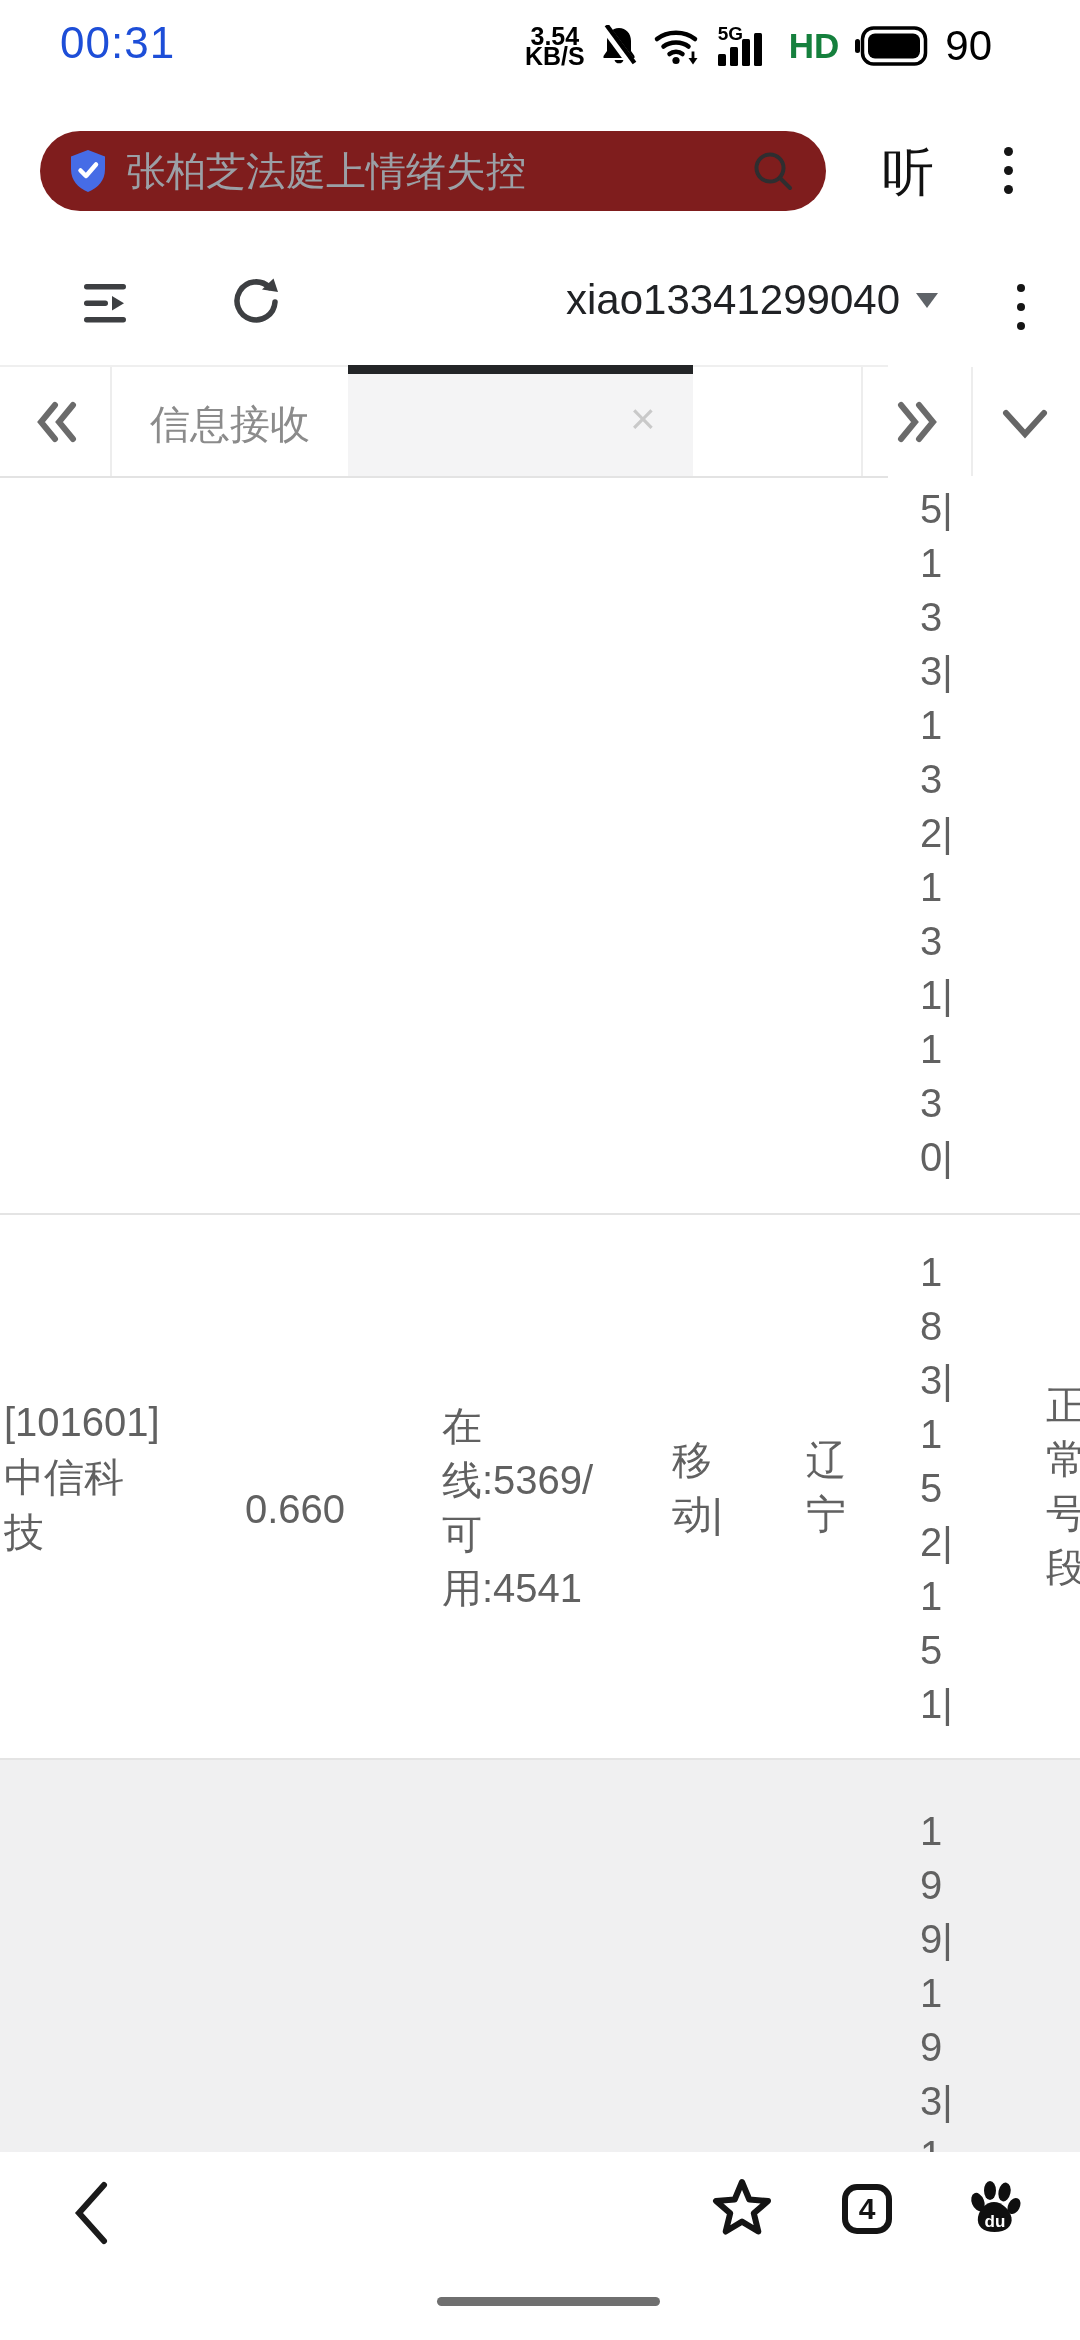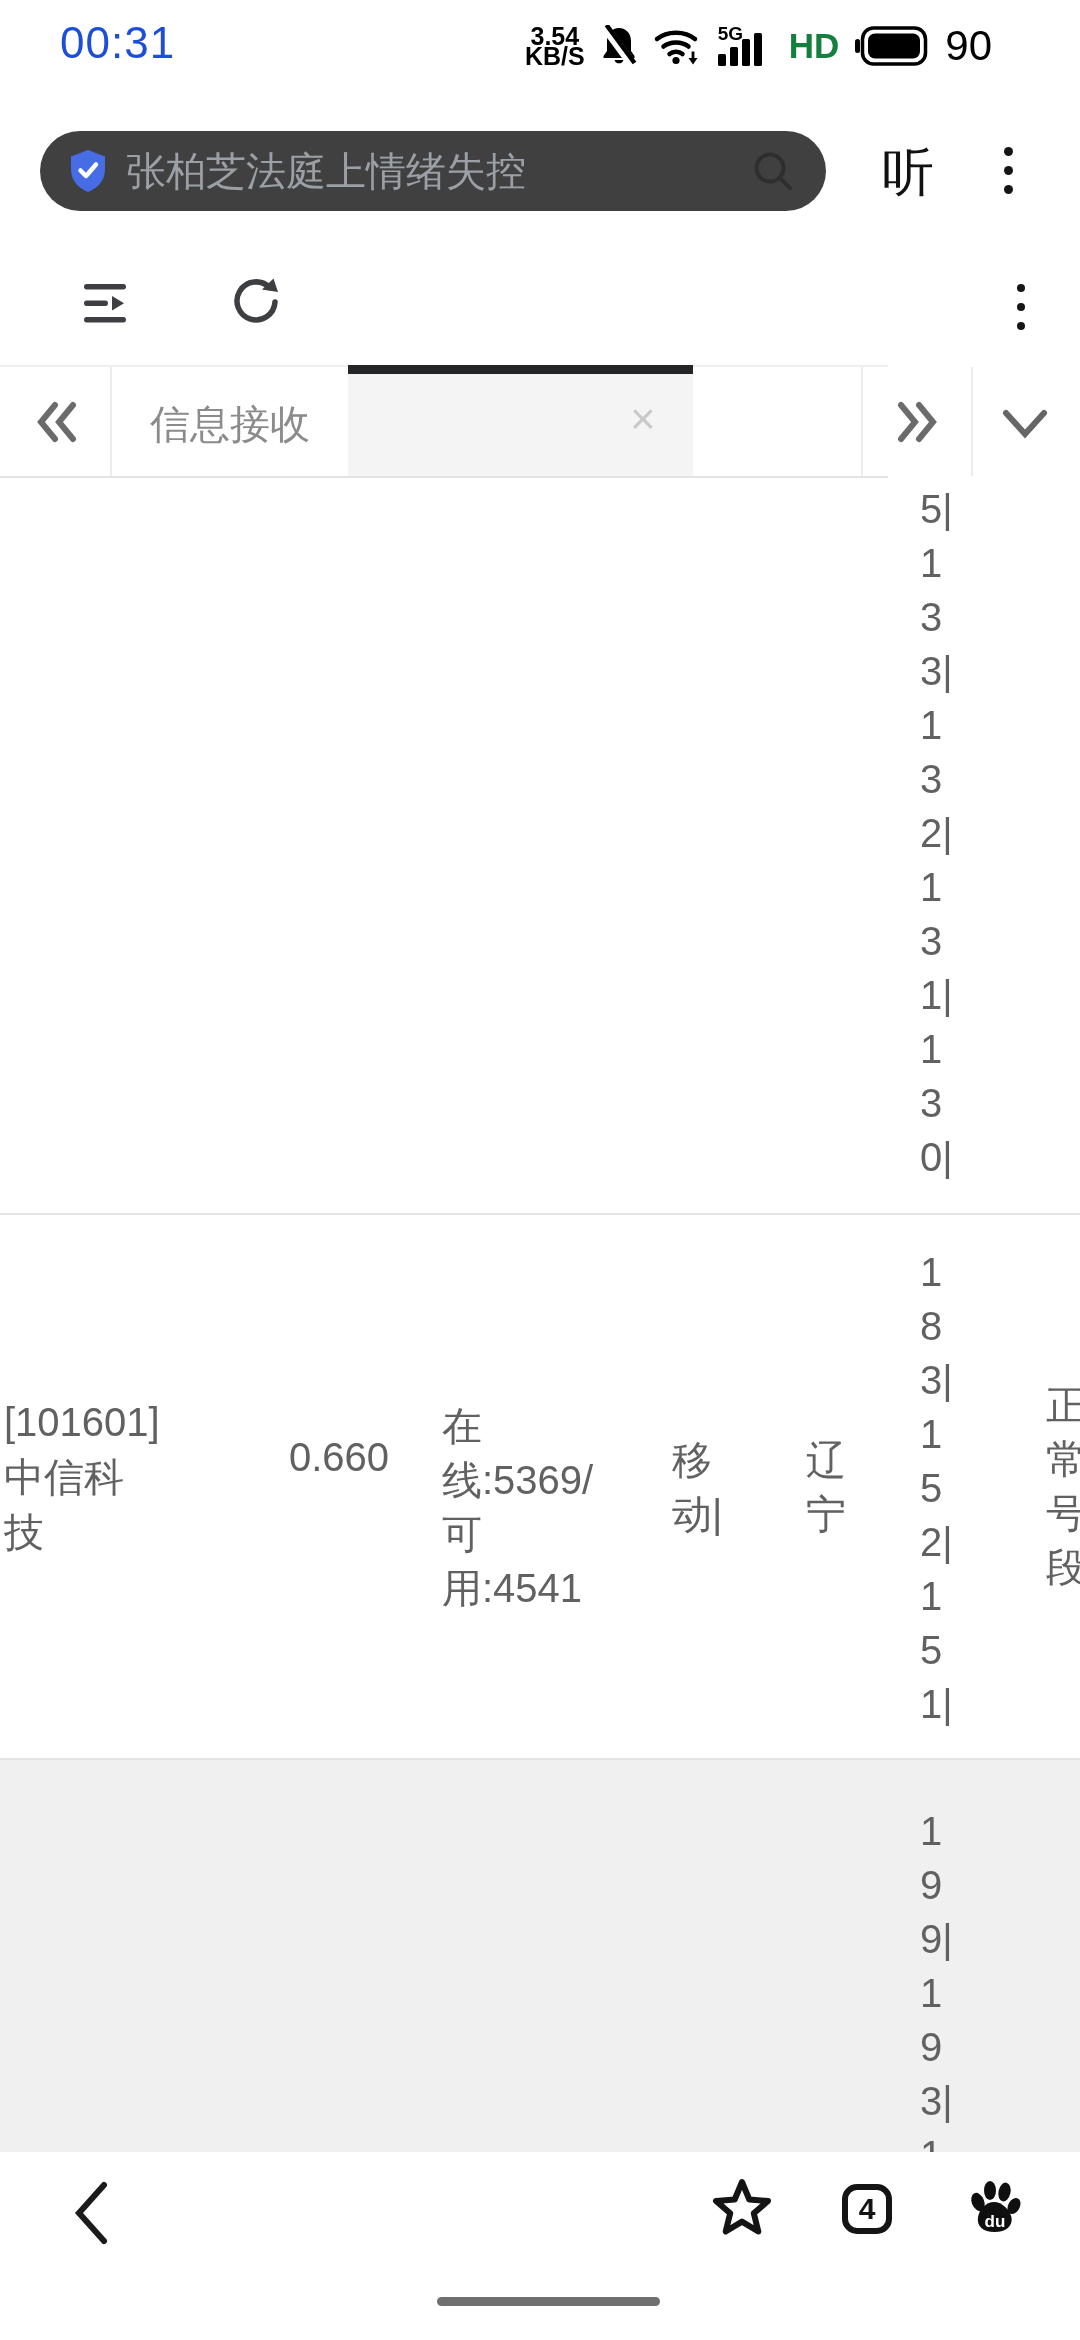--- a/index.html
+++ b/index.html
@@ -13,21 +13,21 @@
   .net-speed{font-size:25px;font-weight:700;line-height:20px;text-align:center;color:#000;}
   .hd{font-size:35px;font-weight:700;color:#15803d;}
   .batt-pct{font-size:42px;color:#000;}
   .sig{position:relative;width:58px;height:46px;}
   .sig-label{position:absolute;top:0;left:2px;font-size:19px;font-weight:700;color:#000;}
   .sig-bars{position:absolute;bottom:3px;left:2px;display:flex;align-items:flex-end;gap:4px;}
   .sig-bars i{display:block;width:8px;background:#000;border-radius:1.5px;}
   .sb1{height:12px;}.sb2{height:19px;}.sb3{height:27px;}.sb4{height:33px;background:#c5c7c9;}
 
   
-  .search-pill{left:40px;top:131px;width:786px;height:80px;border-radius:40px;background:#404040;
+  .search-pill{left:40px;top:131px;width:786px;height:80px;border-radius:40px;background:#7f1d1d;
                display:flex;align-items:center;}
   .shield{margin-left:28px;flex:0 0 auto;display:flex;}
   .query{margin-left:18px;font-size:40px;color:#9ba0a6;white-space:nowrap;}
   .mag{position:absolute;right:32px;top:19px;display:flex;}
   .listen{left:882px;top:138px;font-size:52px;color:#111;font-weight:500;}
   .kebab{display:flex;flex-direction:column;}
   .kebab i{width:9px;height:9px;border-radius:50%;background:#151515;}
   .kebab-search{left:1004px;top:147px;gap:10px;}
   .kebab-toolbar{left:1017px;top:284px;gap:11px;}
   .kebab-toolbar i{width:8px;height:8px;}
@@ -59,21 +59,21 @@
   .hline{left:0;width:1080px;height:2px;background:#e4e4e4;}
   .hl1{top:1213px;}.hl2{top:1758px;}
   .row3{left:0;top:1760px;width:1080px;height:392px;background:#f0f0f1;overflow:hidden;}
   .cell{position:absolute;font-size:40px;color:#616161;}
   .cell .ln{display:block;}
   .lh54 .ln{height:54px;line-height:54px;}
   .lh55 .ln{height:55px;line-height:55px;}
   .num-top{left:920px;top:2px;}
   .num-bottom{left:920px;top:44px;}
   .c-name{left:4px;top:1395px;}
-  .c-price{left:245px;top:1430px;line-height:54px;margin-left:44px;}
+  .c-price{left:245px;top:1482px;line-height:54px;}
   .c-online{left:442px;top:1399px;}
   .c-operator{left:672px;top:1433px;}
   .c-province{left:806px;top:1433px;}
   .c-segments{left:920px;top:1245px;}
   .c-status{left:1046px;top:1378px;}
 
   
   .bottomnav{left:0;top:2152px;width:1080px;height:188px;background:#fff;}
   .nav-back{position:absolute;left:70px;top:28px;display:flex;}
   .nav-star{position:absolute;left:712px;top:26px;display:flex;}
@@ -161,20 +161,24 @@
       <path d="M28 12 L40 19.2 L28 26.5 Z" fill="#3d3f42"></path>
       <rect x="0" y="33" width="42" height="5.5" rx="2.7" fill="#3d3f42"></rect>
     </svg>
   </span>
   <span class="abs refresh-icon">
     <svg width="48" height="48" viewBox="0 0 48 48">
       <path d="M37.5 9.5 A19 19 0 1 0 43 24" fill="none" stroke="#3d3f42" stroke-width="5.5" stroke-linecap="round"></path>
       <path d="M30 11.5 L46 14 L41.5 0.5 Z" fill="#3d3f42"></path>
     </svg>
   </span>
+  <div class="abs account">
+    <span class="account-name">xiao13341299040</span>
+    <span class="caret"></span>
+  </div>
   <div class="abs kebab kebab-toolbar">
       <i></i>
       <i></i>
       <i></i>
     </div>
 
   <div class="abs tabbar">
     <span class="tab-prev">
       <svg width="46" height="44" viewBox="0 0 46 44">
         <path d="M22 5 L8 22 L22 39" fill="none" stroke="#6b6b6b" stroke-width="6" stroke-linecap="round"></path>

